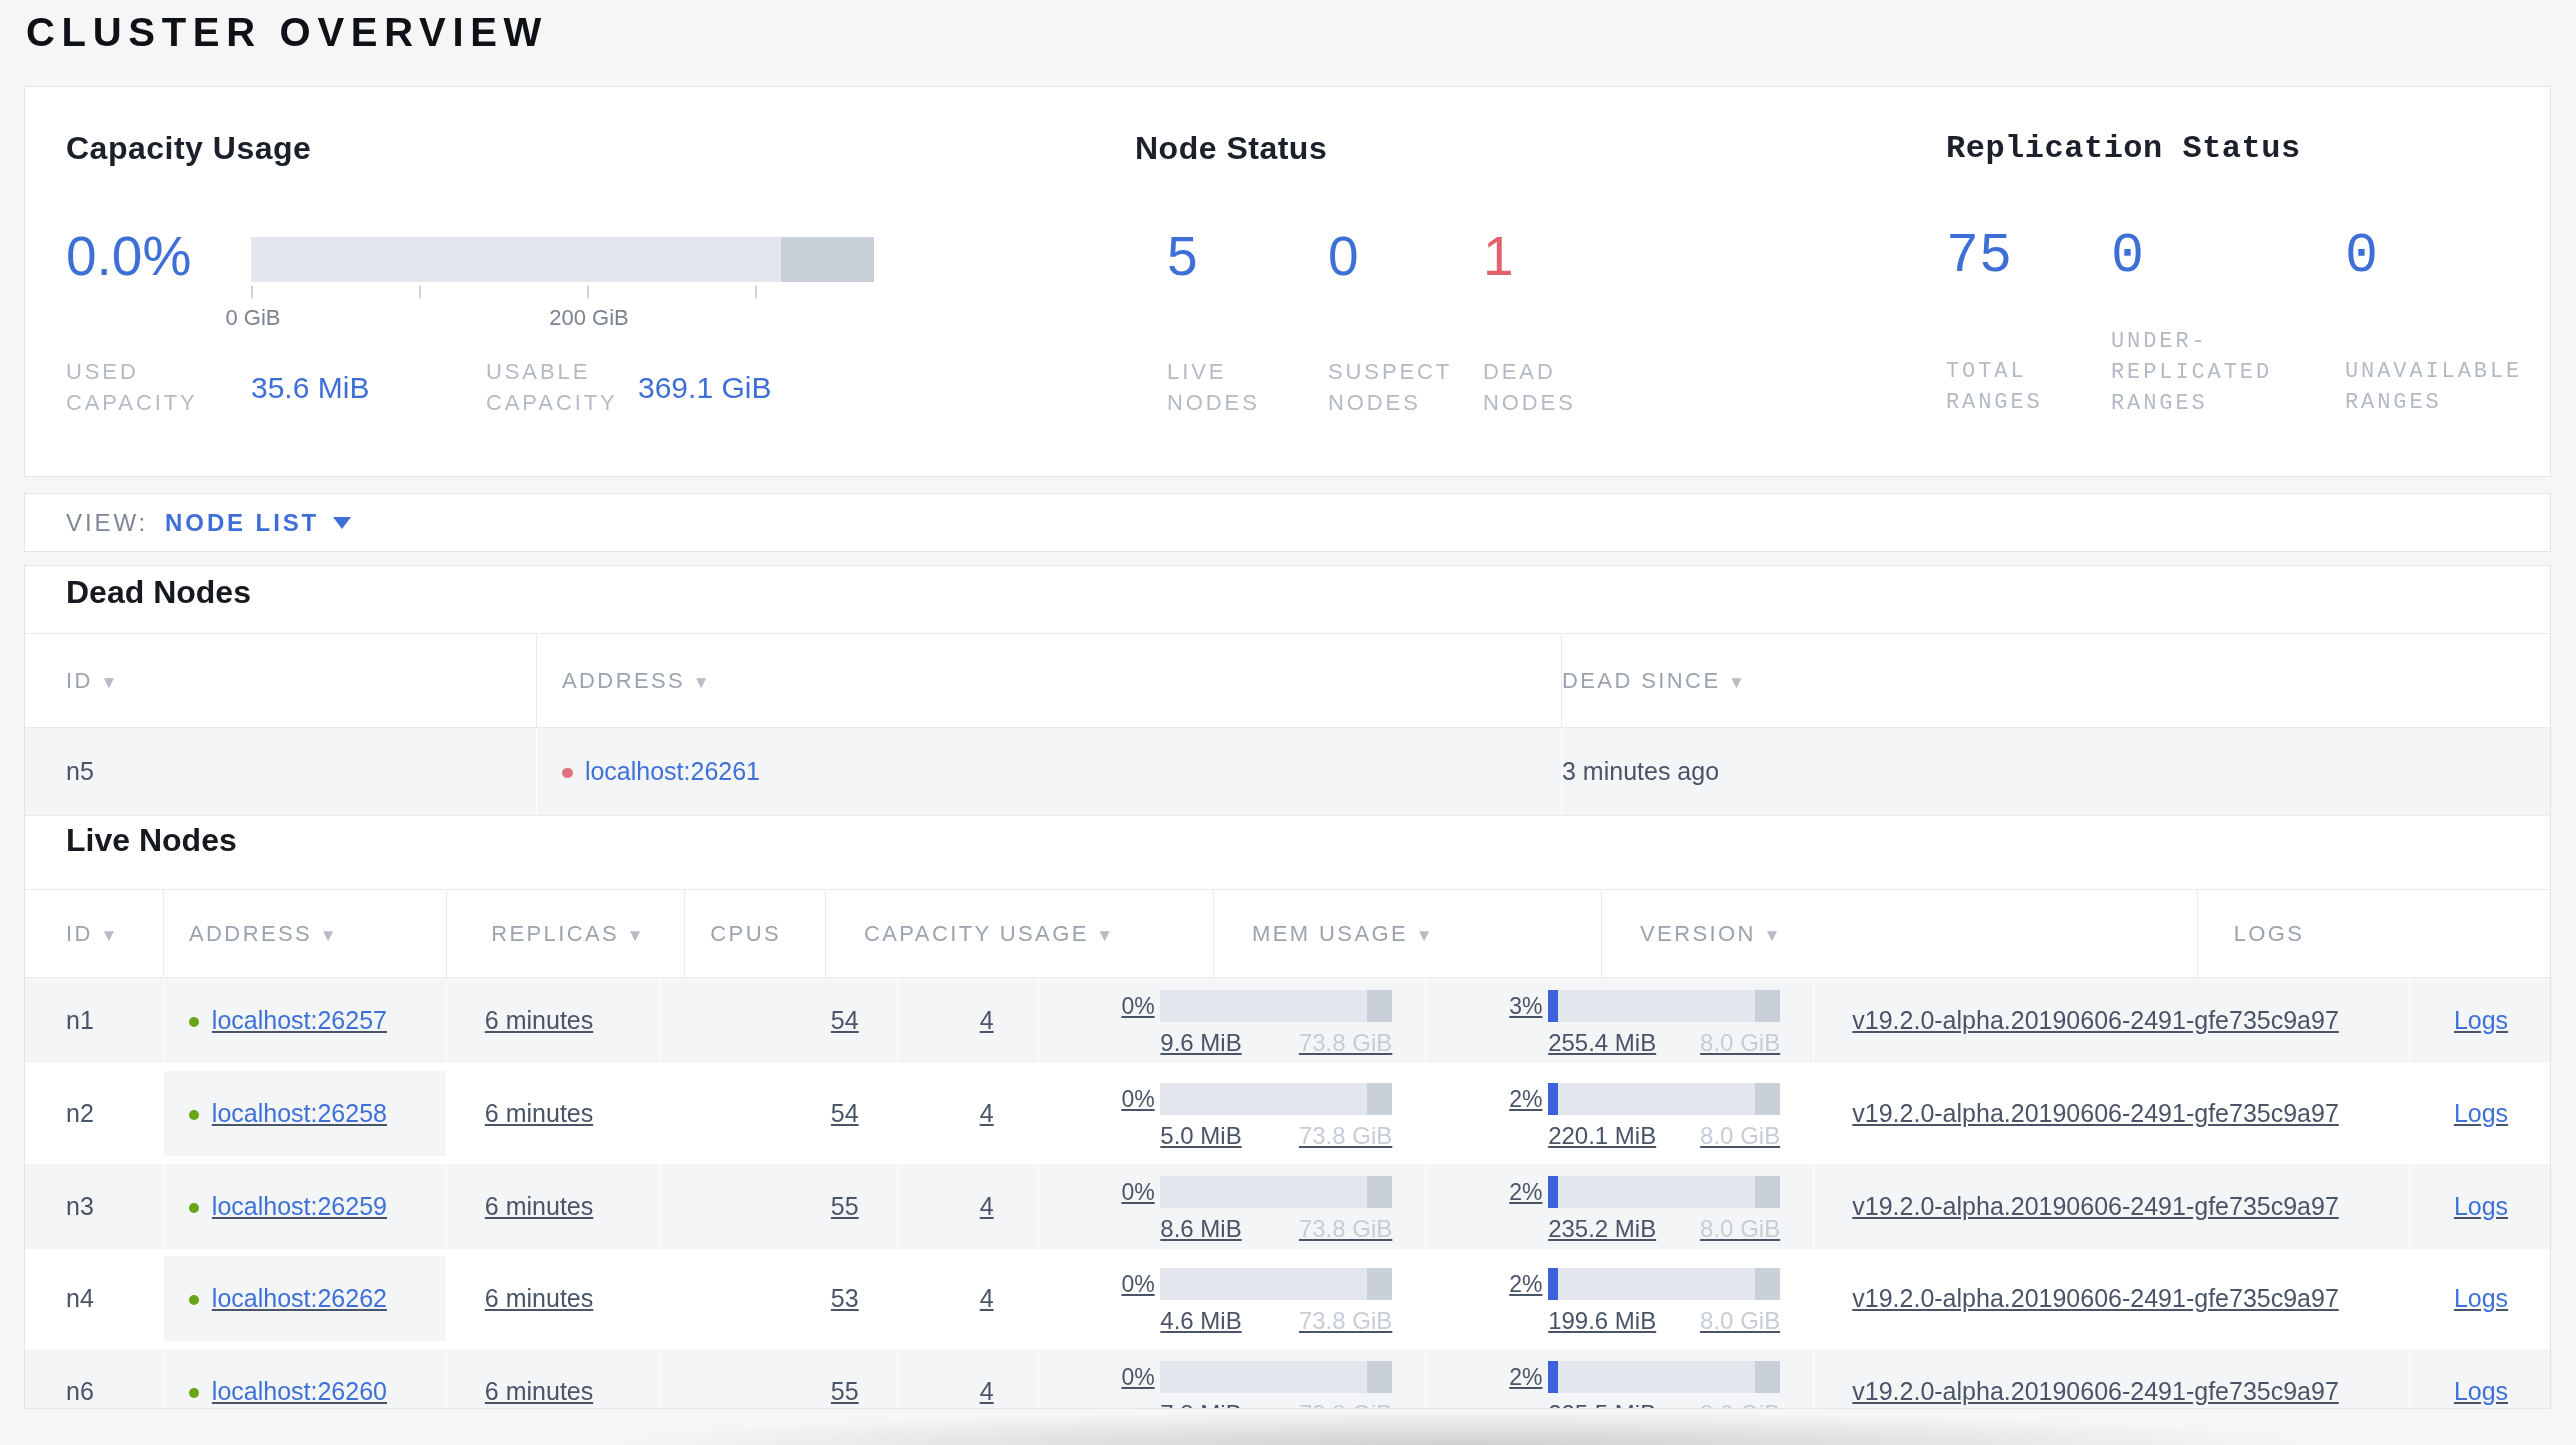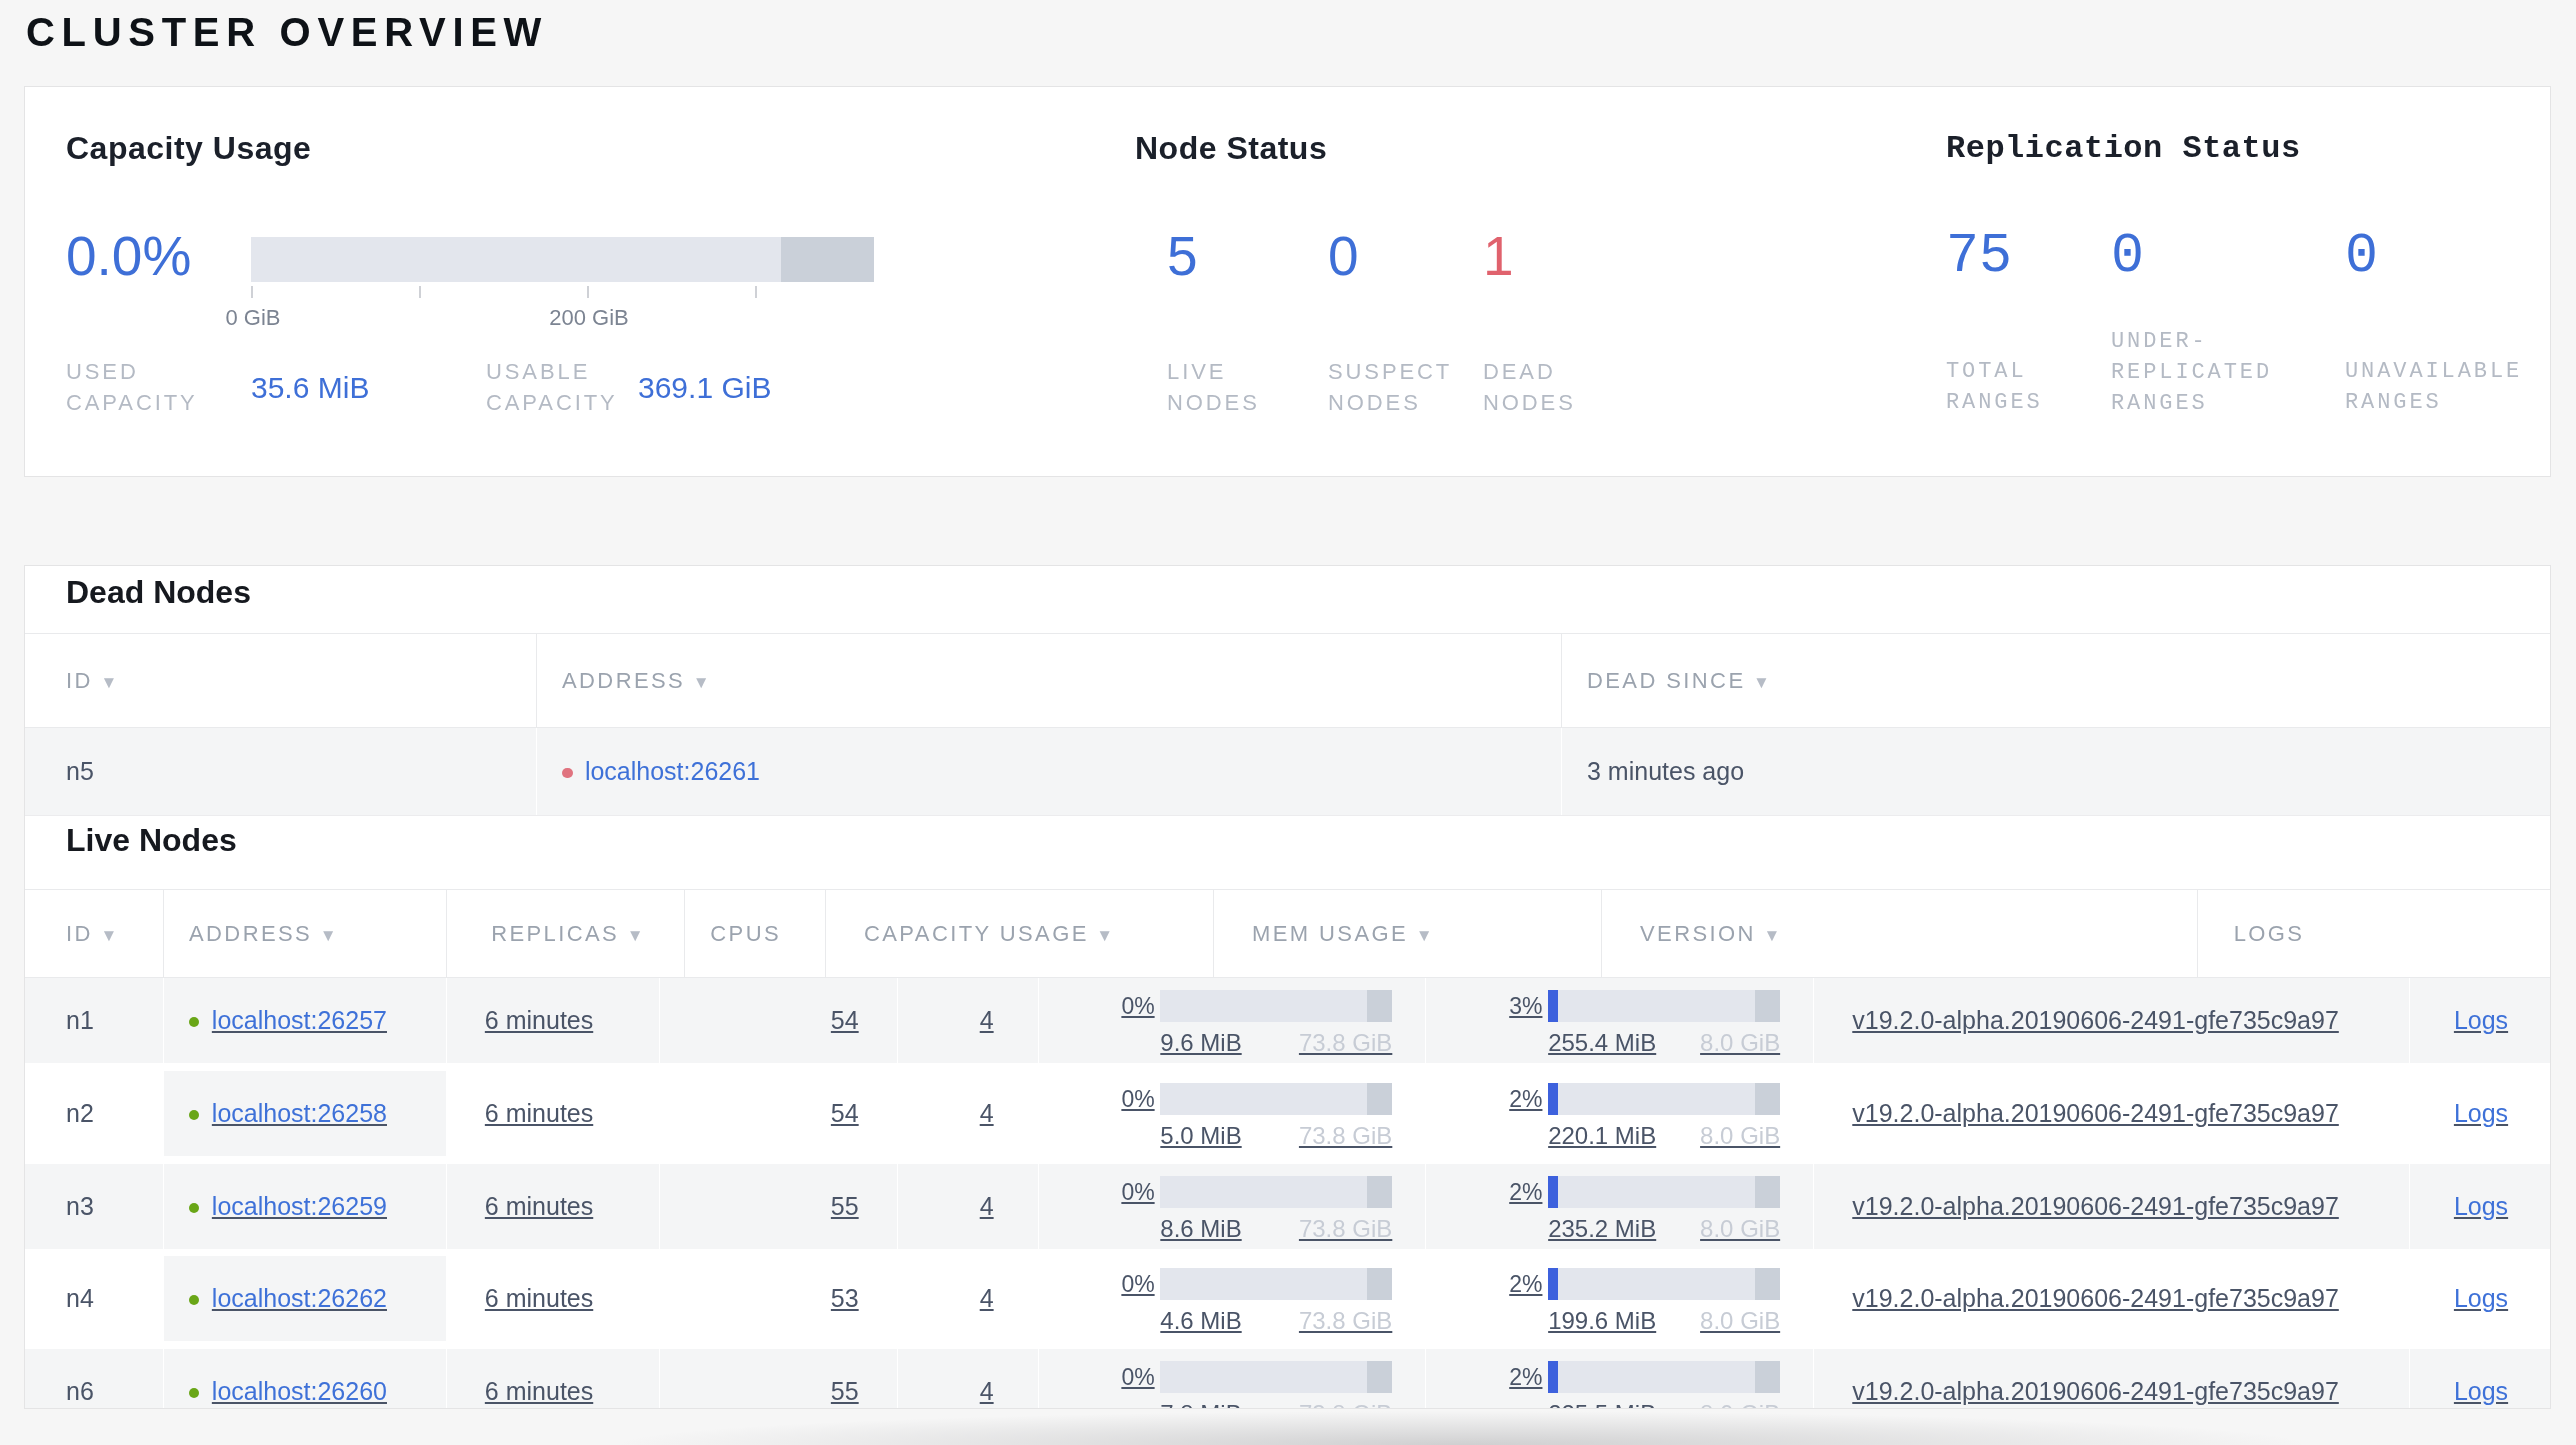--- a/index.html
+++ b/index.html
@@ -52,21 +52,21 @@
 
   .dead-head { top:67px; height:95px; }
   .dead-head .hc { line-height:94px; }
   .drow { position:absolute; top:162px; left:0; width:2527px; height:88px; display:flex;
     background:#f4f5f6; border-bottom:1px solid #ececee; font-size:25px; }
   .drow .dc { line-height:87px; white-space:nowrap; }
   .drow .dc + .dc { border-left:1.9px solid #fff; }
 
   .cw-d1 { width:511px;  padding-left:41px; }
   .cw-d2 { width:1025px; padding-left:25px; }
-  .cw-d3 { width:991px; padding-left:25px; }
+  .cw-d3 { width:991px; }
 
   .live-head { top:323px; height:89px; }
   .live-head .hc { line-height:87px; }
   .lrow { position:absolute; left:0; width:2527px; height:85px; display:flex; font-size:25px; }
   .lrow.odd .lc { background:#f4f5f6; }
   .lrow .lc { height:85px; white-space:nowrap; }
   .lrow .lc + .lc { border-left:1.9px solid #fff;text-decoration:underline; }
   .lc.c-addr { background:#f4f5f6; }
   .r1{top:412px;} .r2{top:505px;} .r3{top:598px;} .r4{top:690px;} .r5{top:783px;}
 
@@ -154,20 +154,27 @@
       <div class="stat-label" style="left:0;">TOTAL
 RANGES</div>
       <div class="stat-label l3" style="left:165px;">UNDER-
 REPLICATED
 RANGES</div>
       <div class="stat-label" style="left:399px;">UNAVAILABLE
 RANGES</div>
     </div>
   </div>
 
+  <div class="card card-viewbar">
+    <div class="viewbar-inner">
+      <span class="view-label">VIEW:</span>
+      <span class="view-value">NODE LIST</span>
+      <span class="caret-down"></span>
+    </div>
+  </div>
 
   <div class="card card-main">
 
     <div class="section-h h-dead">Dead Nodes</div>
 
     <div class="thead dead-head">
       <div class="hc cw-d1"><span>ID</span><span class="arrow">▼</span></div>
       <div class="hc cw-d2"><span>ADDRESS</span><span class="arrow">▼</span></div>
       <div class="hc cw-d3"><span>DEAD SINCE</span><span class="arrow">▼</span></div>
     </div>

